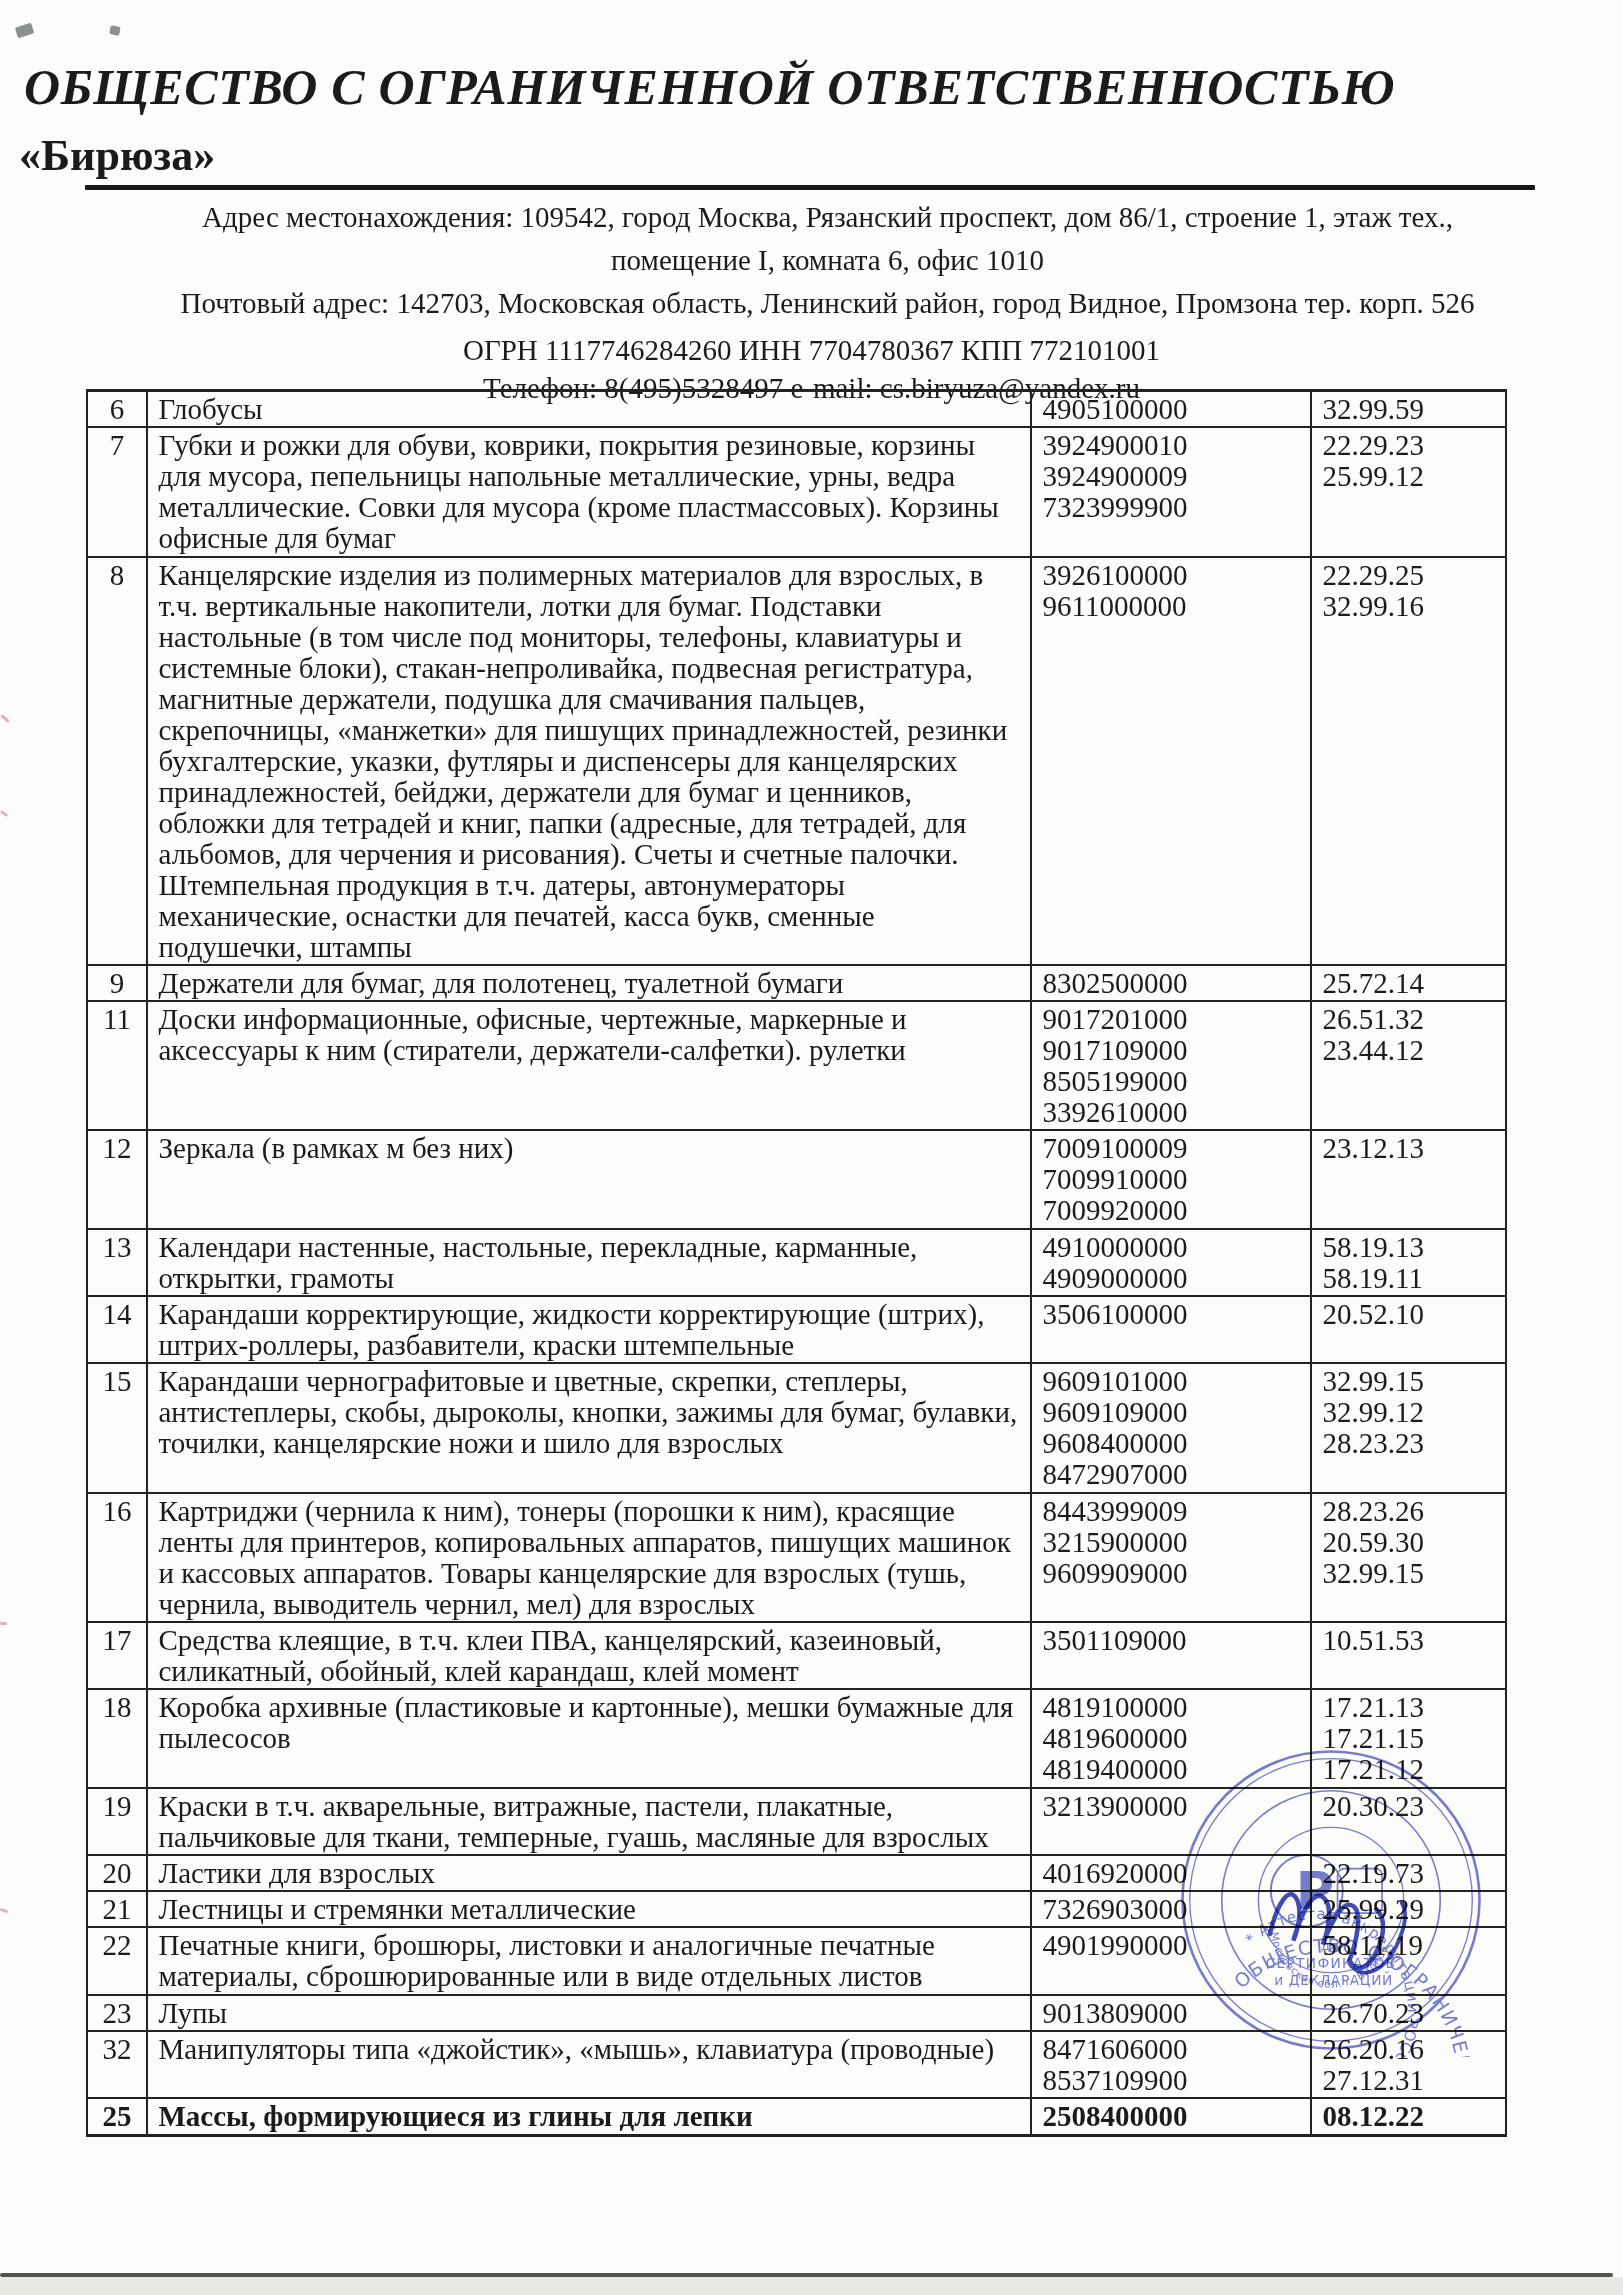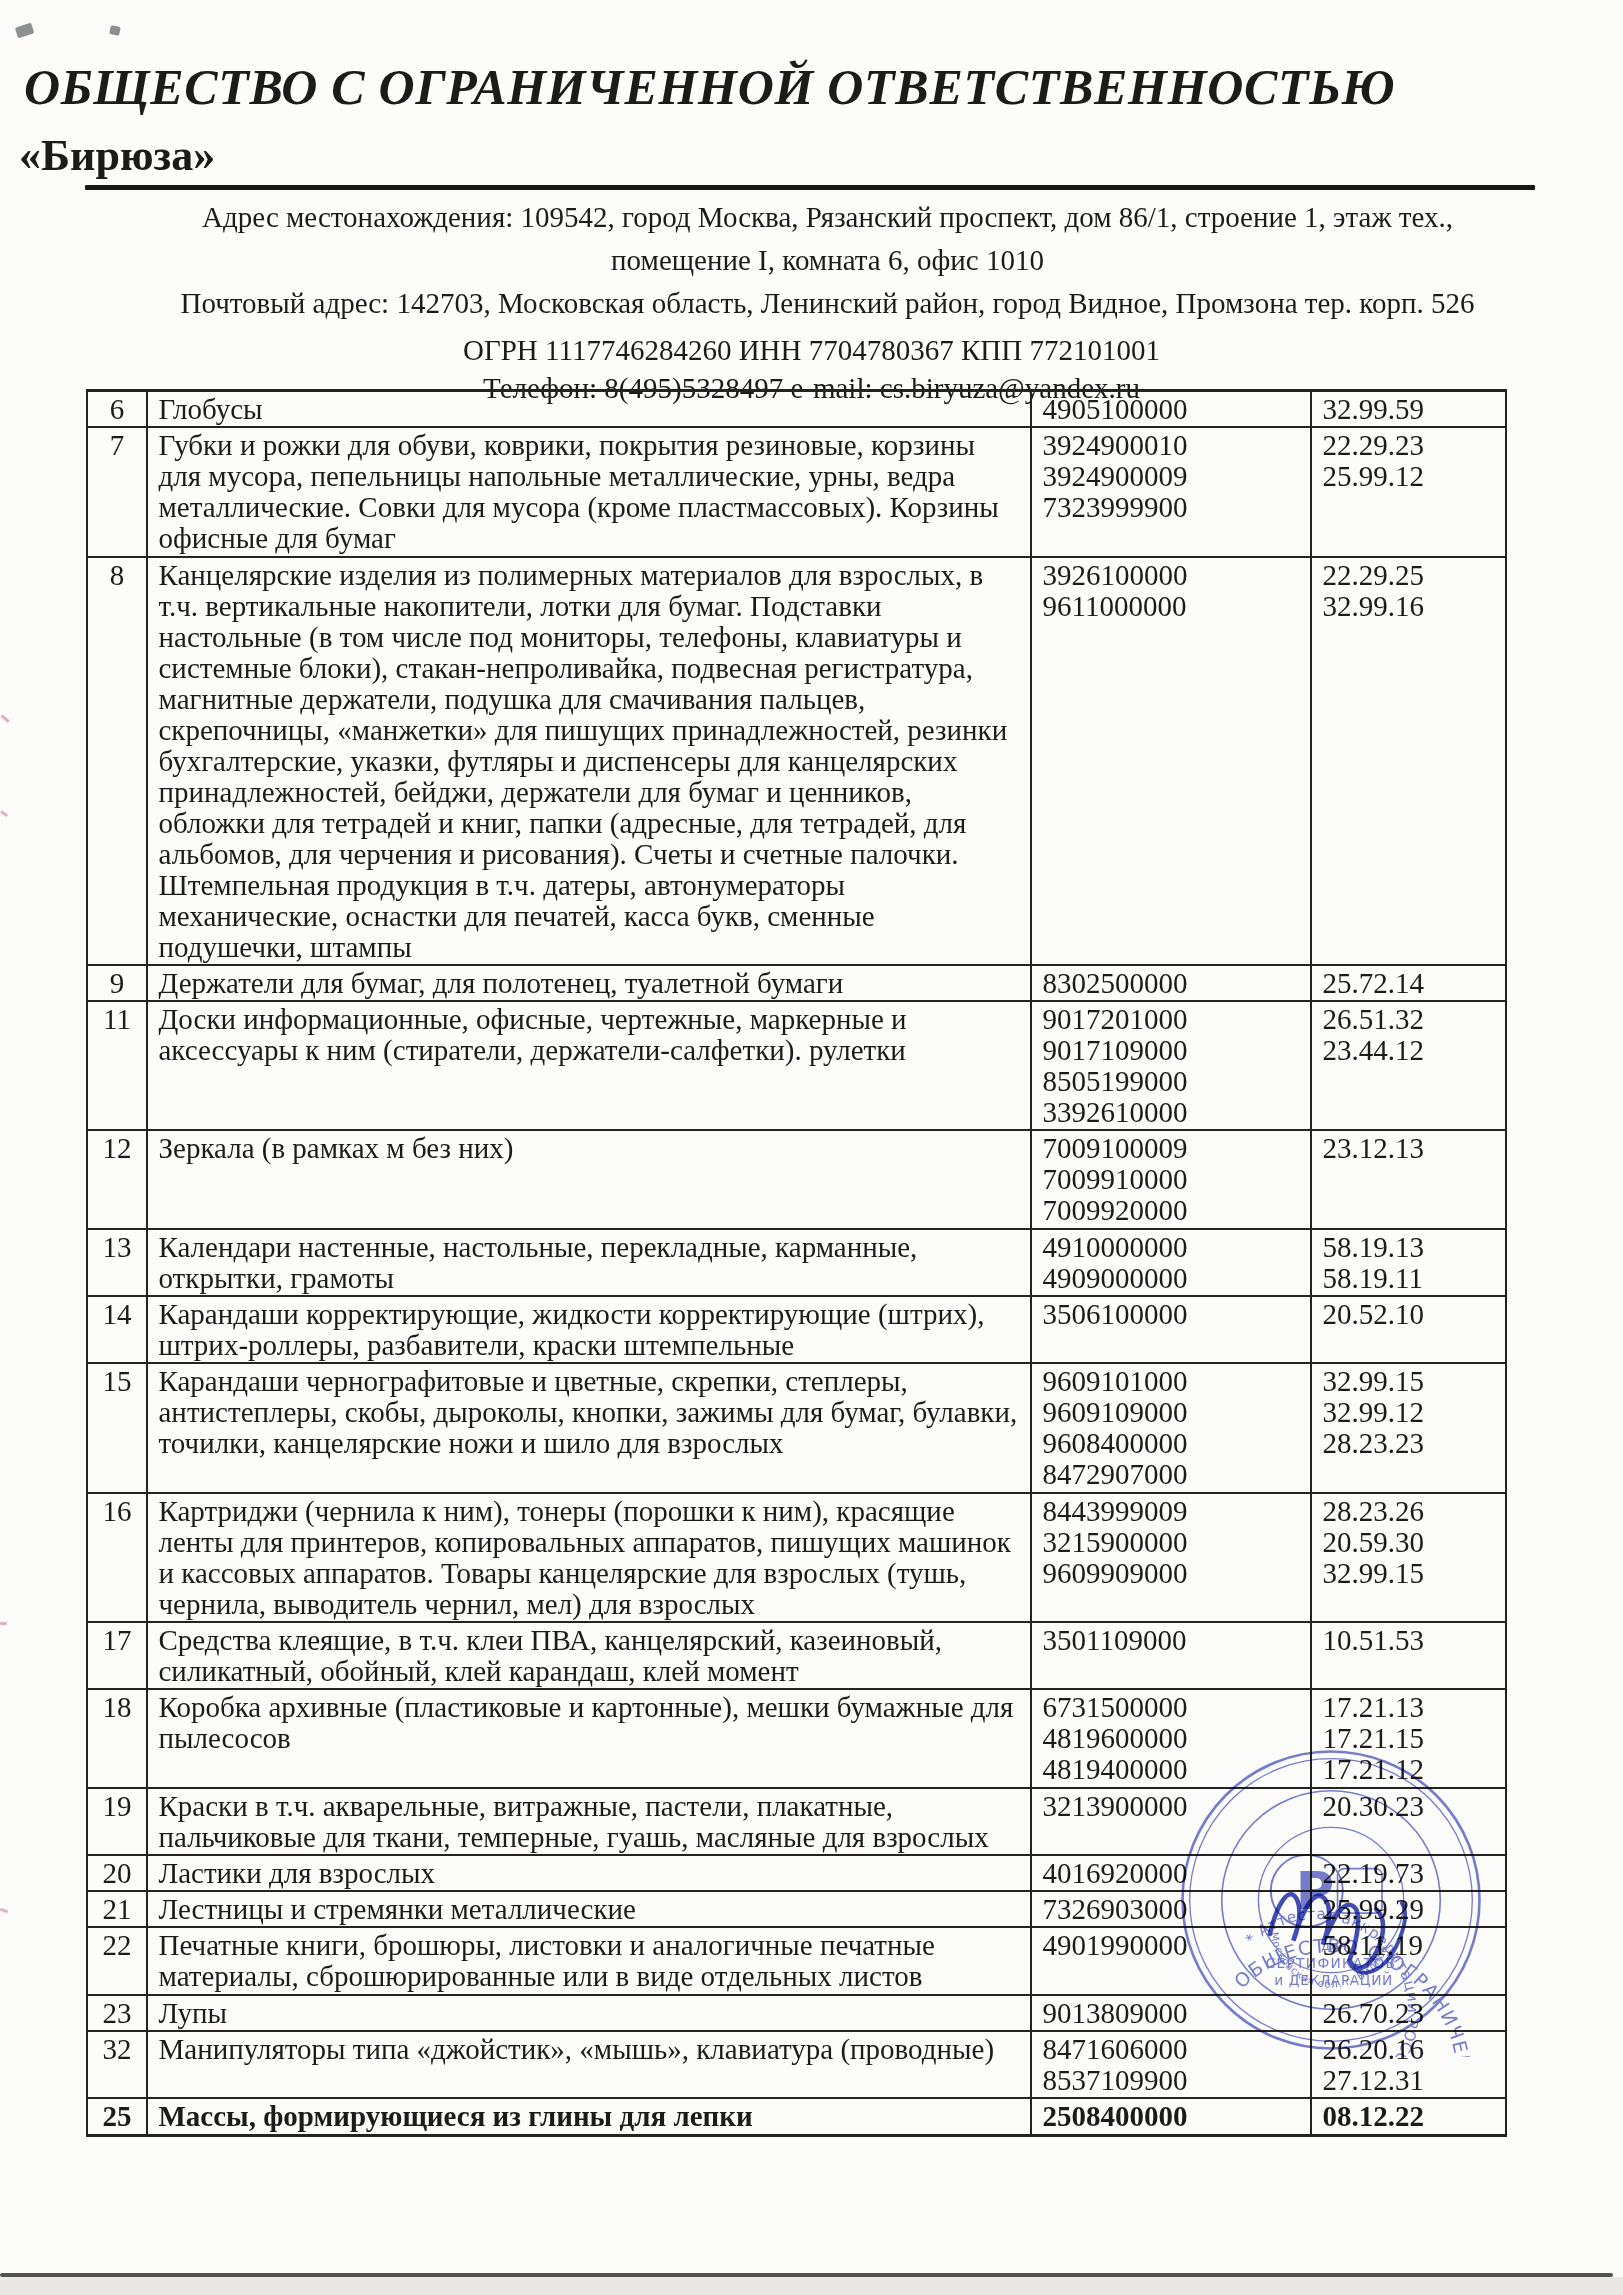--- a/index.html
+++ b/index.html
@@ -256,21 +256,21 @@
           </td>
       <td class="c-okpd">
             <div class="okpd-line">10.51.53</div>
           </td>
     </tr>
 
     <tr>
       <td class="c-num">18</td>
       <td class="c-desc">Коробка архивные (пластиковые и картонные), мешки бумажные для пылесосов</td>
       <td class="c-code">
-            <div class="code-line">6731500000</div>
+            <div class="code-line">4819100000</div>
             <div class="code-line">4819600000</div>
             <div class="code-line">4819400000</div>
           </td>
       <td class="c-okpd">
             <div class="okpd-line">17.21.13</div>
             <div class="okpd-line">17.21.15</div>
             <div class="okpd-line">17.21.12</div>
           </td>
     </tr>
 

